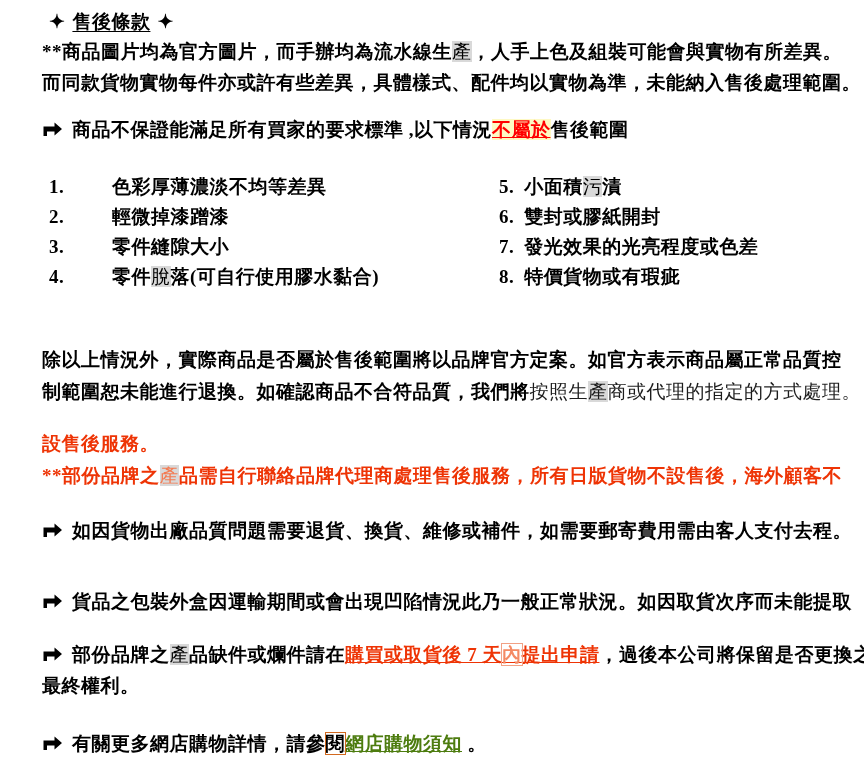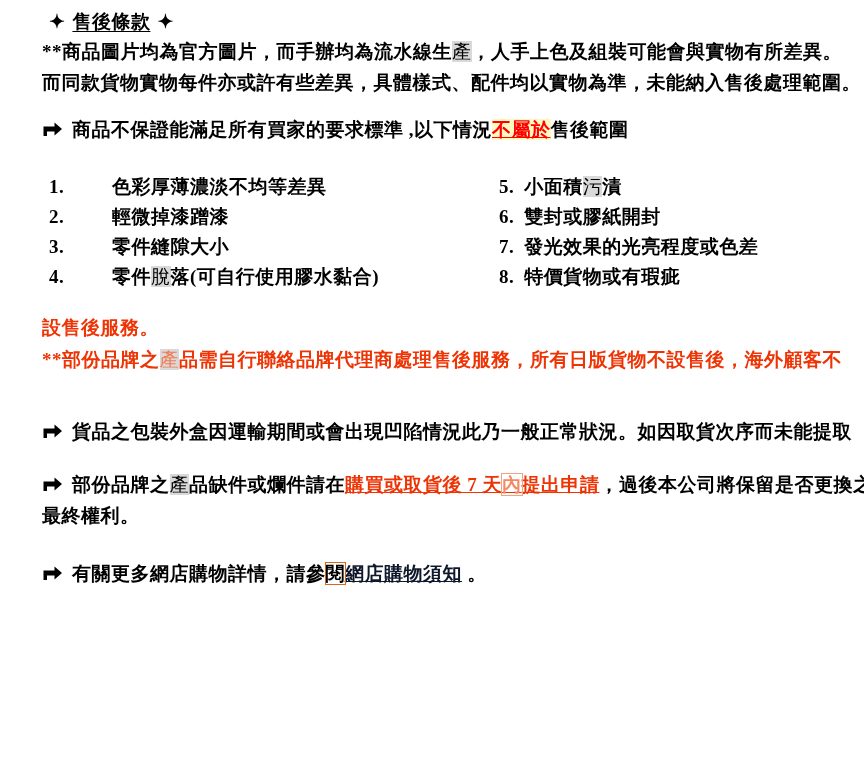--- a/index.html
+++ b/index.html
@@ -42,21 +42,21 @@
   .pt-return { margin-top:23px; }
   .pt-box { margin-top:40px; }
   .pt-defect { margin-top:22px; }
   .pt-more { margin-top:27px; }
 
   .caret { display:inline-block; width:1px; height:21px; background:#000; vertical-align:-3px; }
 
   .redlink { color:#ee3405; text-decoration:underline; text-decoration-color:#ee3405; }
   .boxed-red { color:#f48a64; outline:1px solid #f2a184; }
   .boxed { outline:1px solid #d2691e; }
-  .bluelink { color:#0f172a; text-decoration:underline; cursor:pointer;text-align:right; }
+  .bluelink { color:#4d7c0f; text-decoration:underline; cursor:pointer;text-align:right; }
 </style>
 </head>
 <body>
 
 <div class="doc">
 
   <div class="title-line">
     <span class="u-title">
       <span class="star">✦</span><span>售後條款</span><span class="star">✦</span>
     </span>
@@ -85,26 +85,35 @@
     <div class="lrow">
       <span class="lnum">3.</span><span>零件縫隙大小</span>
       <span class="rcol"><span class="rnum">7.</span><span>發光效果的光亮程度或色差</span></span>
     </div>
     <div class="lrow">
       <span class="lnum">4.</span><span>零件</span><span class="sub">脫</span><span>落(可自行使用膠水黏合)</span>
       <span class="rcol"><span class="rnum">8.</span><span>特價貨物或有瑕疵</span></span>
     </div>
   </div>
 
+  <div class="decision">
+    <div class="line"><span>除以上情況外，實際商品是否屬於售後範圍將以品牌官方定案。如官方表示商品屬正常品質控</span></div>
+    <div class="line"><span>制範圍恕未能進行退換。如確認商品不合符品質，我們將</span><span class="reg">按照生</span><span class="sub reg">產</span><span class="reg">商或代理的指定的方式處理。</span></div>
+  </div>
 
   <div class="red-note">
     <div class="line"><span>設售後服務。</span></div>
     <div class="line"><span>**部份品牌之</span><span class="sub">產</span><span>品需自行聯絡品牌代理商處理售後服務，所有日版貨物不設售後，海外顧客不</span></div>
   </div>
 
+  <div class="line arrow-line pt-return">
+    <svg class="arr" viewBox="0 0 20 15">
+        <path d="M1 14 L1 4.5 L12 4.5 L12 0.5 L19.5 7 L12 13.5 L12 9.5 L4.5 9.5 L4.5 14 Z"></path>
+      </svg><span>如因貨物出廠品質問題需要退貨、換貨、維修或補件，如需要郵寄費用需由客人支付去程。</span>
+  </div>
 
   <div class="pt-box">
     <div class="line">
       <svg class="arr" viewBox="0 0 20 15">
           <path d="M1 14 L1 4.5 L12 4.5 L12 0.5 L19.5 7 L12 13.5 L12 9.5 L4.5 9.5 L4.5 14 Z"></path>
         </svg><span>貨品之包裝外盒因運輸期間或會出現凹陷情況此乃一般正常狀況。如因取貨次序而未能提取</span>
     </div>
   </div>
 
   <div class="pt-defect">

